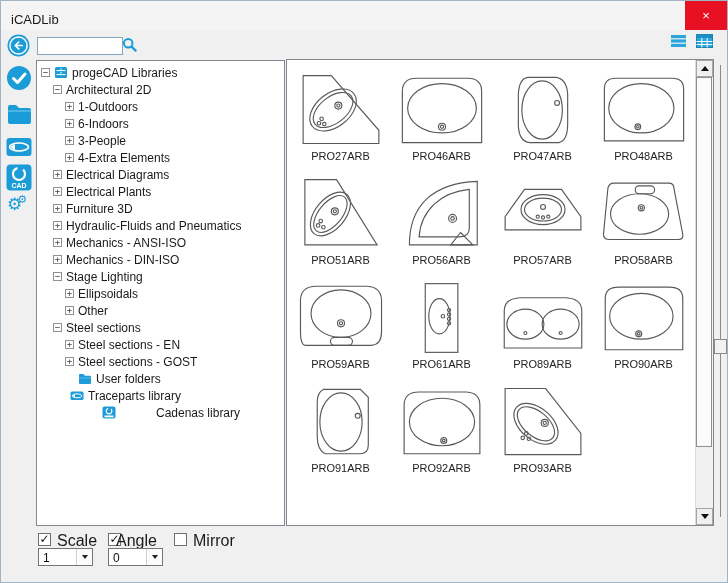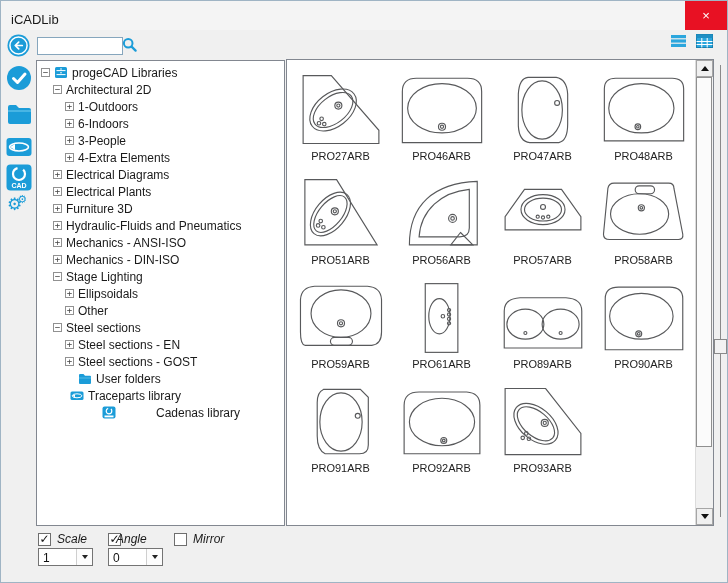--- a/index.html
+++ b/index.html
@@ -48,21 +48,21 @@
   .tri-up{width:0;height:0;border-left:4px solid transparent;border-right:4px solid transparent;border-bottom:5px solid #111;}
   .tri-down{width:0;height:0;border-left:4px solid transparent;border-right:4px solid transparent;border-top:5px solid #111;}
   .sb-thumb{position:absolute;left:0;top:17px;width:16px;height:370px;background:#fbfbfb;border:1px solid #8f8f8f;box-sizing:border-box;}
   
   .size-slider{position:absolute;left:712px;top:64px;width:15px;height:452px;}
   .slider-track{position:absolute;left:7px;top:0;width:1px;height:100%;background:#8a8a8a;}
   .slider-handle{position:absolute;left:1px;top:274px;width:13px;height:15px;background:#f2f2f2;border:1px solid #8a8a8a;box-sizing:border-box;}
   
   .cb{position:absolute;width:13px;height:13px;background:#fff;border:1px solid #6e6e6e;box-sizing:border-box;
     font-family:"DejaVu Sans",sans-serif;font-size:12px;line-height:10px;color:#111;text-align:center;}
-  .flabel{position:absolute;font-size:12px;color:#1a1a1a;font-style:italic;}
+  .flabel{position:absolute;font-size:16px;color:#1a1a1a;}
   .combo{position:absolute;width:55px;height:18px;background:#fff;border:1px solid #747474;box-sizing:border-box;}
   .combo .val{position:absolute;left:4px;top:2px;font-size:12px;color:#111;}
   .combo .drop{position:absolute;right:0;top:0;bottom:0;width:15px;border-left:1px solid #cfcfcf;
     display:flex;align-items:center;justify-content:center;background:#fcfcfc;}
   .combo .drop i{width:0;height:0;border-left:3.5px solid transparent;border-right:3.5px solid transparent;border-top:4px solid #222;}
   .gears{font-family:"DejaVu Sans",sans-serif;color:#1b9cd8;position:absolute;}
 </style>
 </head>
 <body>
 

